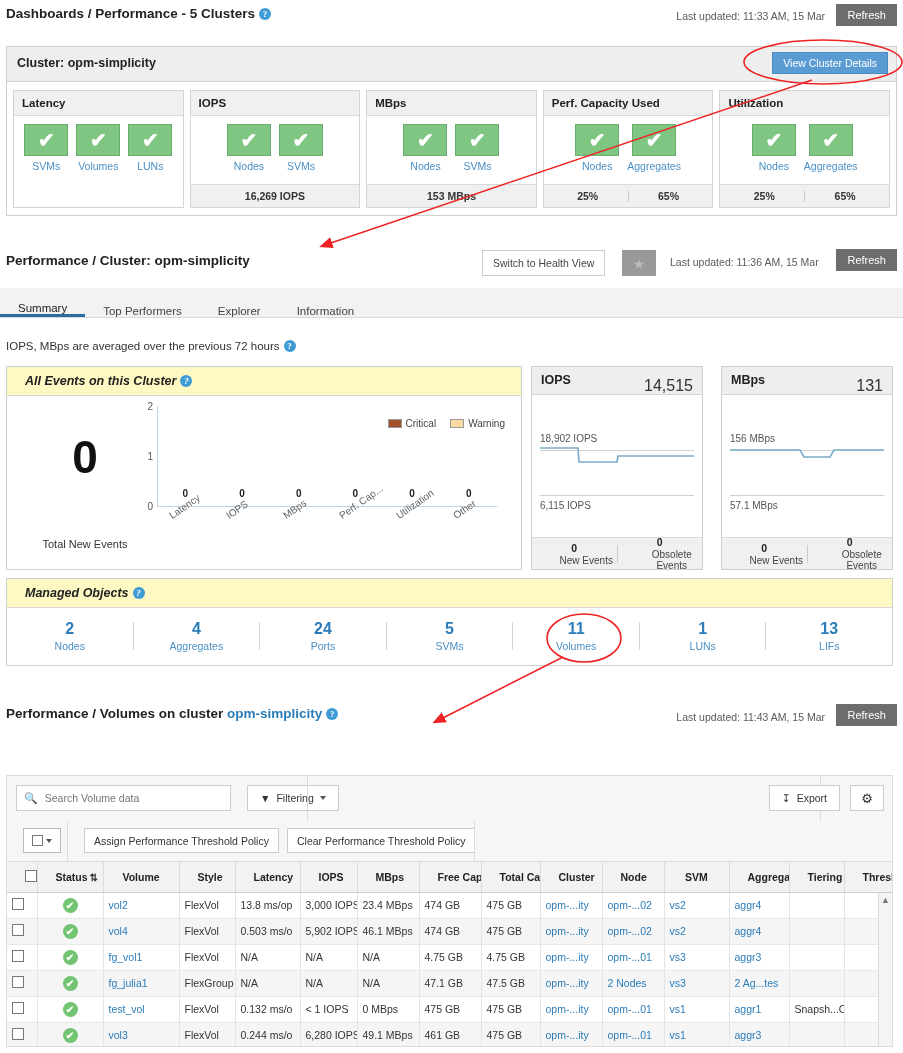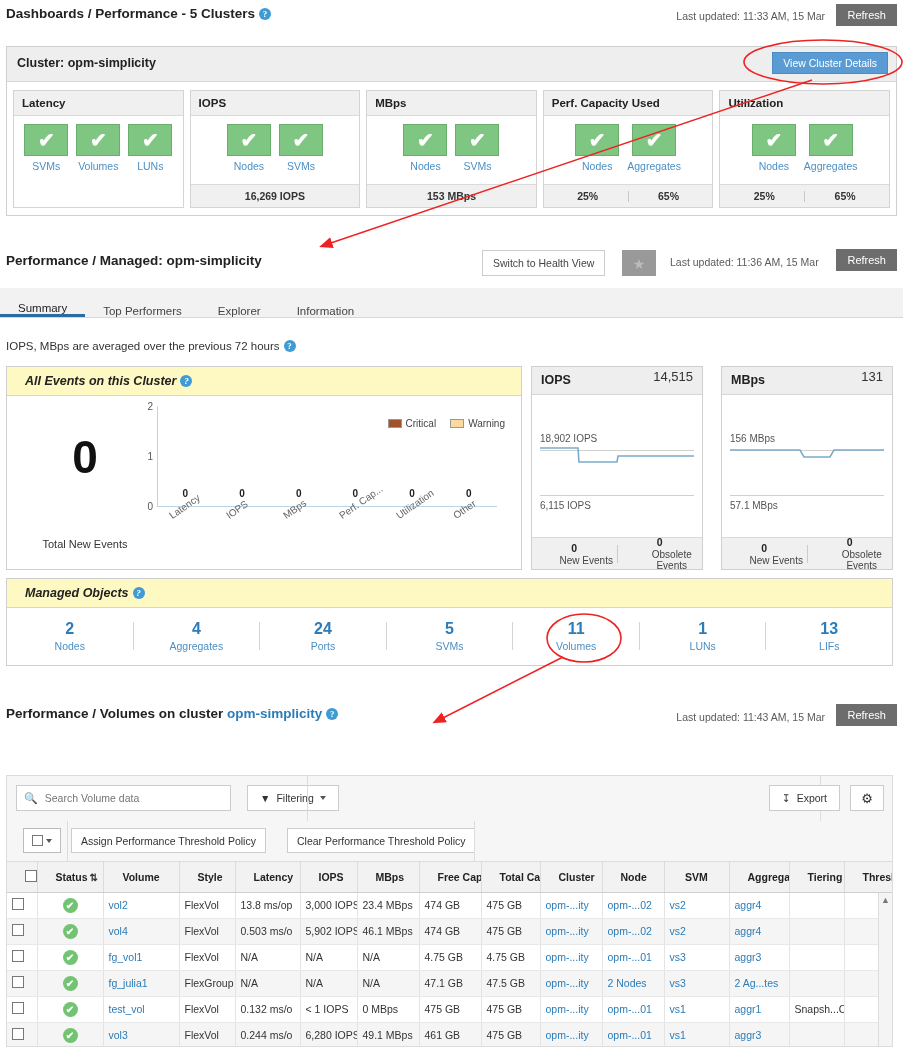--- a/index.html
+++ b/index.html
@@ -158,21 +158,21 @@
     position: absolute; top: 366px; width: 172px; height: 204px;
     border: 1px solid #cfcfcf; background: #fff;
   }
   .mini.iops { left: 531px; }
   .mini.mbps { left: 721px; }
   .mini-head {
     background: #eeeeee; border-bottom: 1px solid #d6d6d6; height: 28px;
     position: relative;
   }
   .mini-head .t { position: absolute; left: 9px; top: 6px; font-size: 12.5px; font-weight: bold; color: #222; }
-  .mini-head .v { position: absolute; right: 9px; top: 2px; font-size: 13px; color: #333; text-align: right; }
+  .mini-head .v { position: absolute; right: 9px; top: 10px; font-size: 16px; color: #333; text-align: right; }
   .mini-body { position: relative; height: 142px; }
   .mini-caption { position: absolute; font-size: 10px; color: #555; }
   .mini-rule { position: absolute; height: 1px; background: #d0d0d0; }
   .mini-foot {
     position: absolute; bottom: 0; left: 0; right: 0; height: 32px;
     background: #f0f0f0; border-top: 1px solid #dadada;
     display: flex; align-items: center;
   }
   .mini-foot .cell { flex: 1; text-align: center; }
   .mini-foot .n { font-size: 10.5px; font-weight: bold; color: #222; display: block; }
@@ -383,21 +383,21 @@
           <div class="card-footer">
             <span>25%</span>
             <div class="sep"></div>
             <span>65%</span>
           </div>
         </div>
       </div>
   </div>
 
   <div class="perf-hdr">
-    <h2>Performance / Managed: opm-simplicity</h2>
+    <h2>Performance / Cluster: opm-simplicity</h2>
     <button class="switch-btn">Switch to Health View</button>
     <button class="star-btn">★</button>
     <div class="lastupd">Last updated: 11:36 AM, 15 Mar</div>
     <button class="refresh-btn">Refresh</button>
   </div>
 
   <div class="tabs" id="tabs-holder">
       <div class="tab active">Summary</div>
       <div class="tab">Top Performers</div>
       <div class="tab">Explorer</div>
@@ -560,21 +560,21 @@
       <span>Export</span>
     </button>
     <button class="gear-btn">⚙</button>
   </div>
 
   <div class="tbl-actionbar">
     <div class="sel-drop">
       <span class="mini-chk"></span>
       <span class="caret"></span>
     </div>
-    <button class="policy-btn" style="left:64px;">Assign Performance Threshold Policy</button>
+    <button class="policy-btn" style="left:77px;">Assign Performance Threshold Policy</button>
     <button class="policy-btn" style="left:280px;">Clear Performance Threshold Policy</button>
     <div class="vsep-tall" style="left:60px;"></div>
     <div class="vsep-tall" style="left:467px;"></div>
   </div>
 
   <div class="tbl-wrap">
     <table class="dt">
       <colgroup>
         <col style="width:30px">
           <col style="width:66px">

